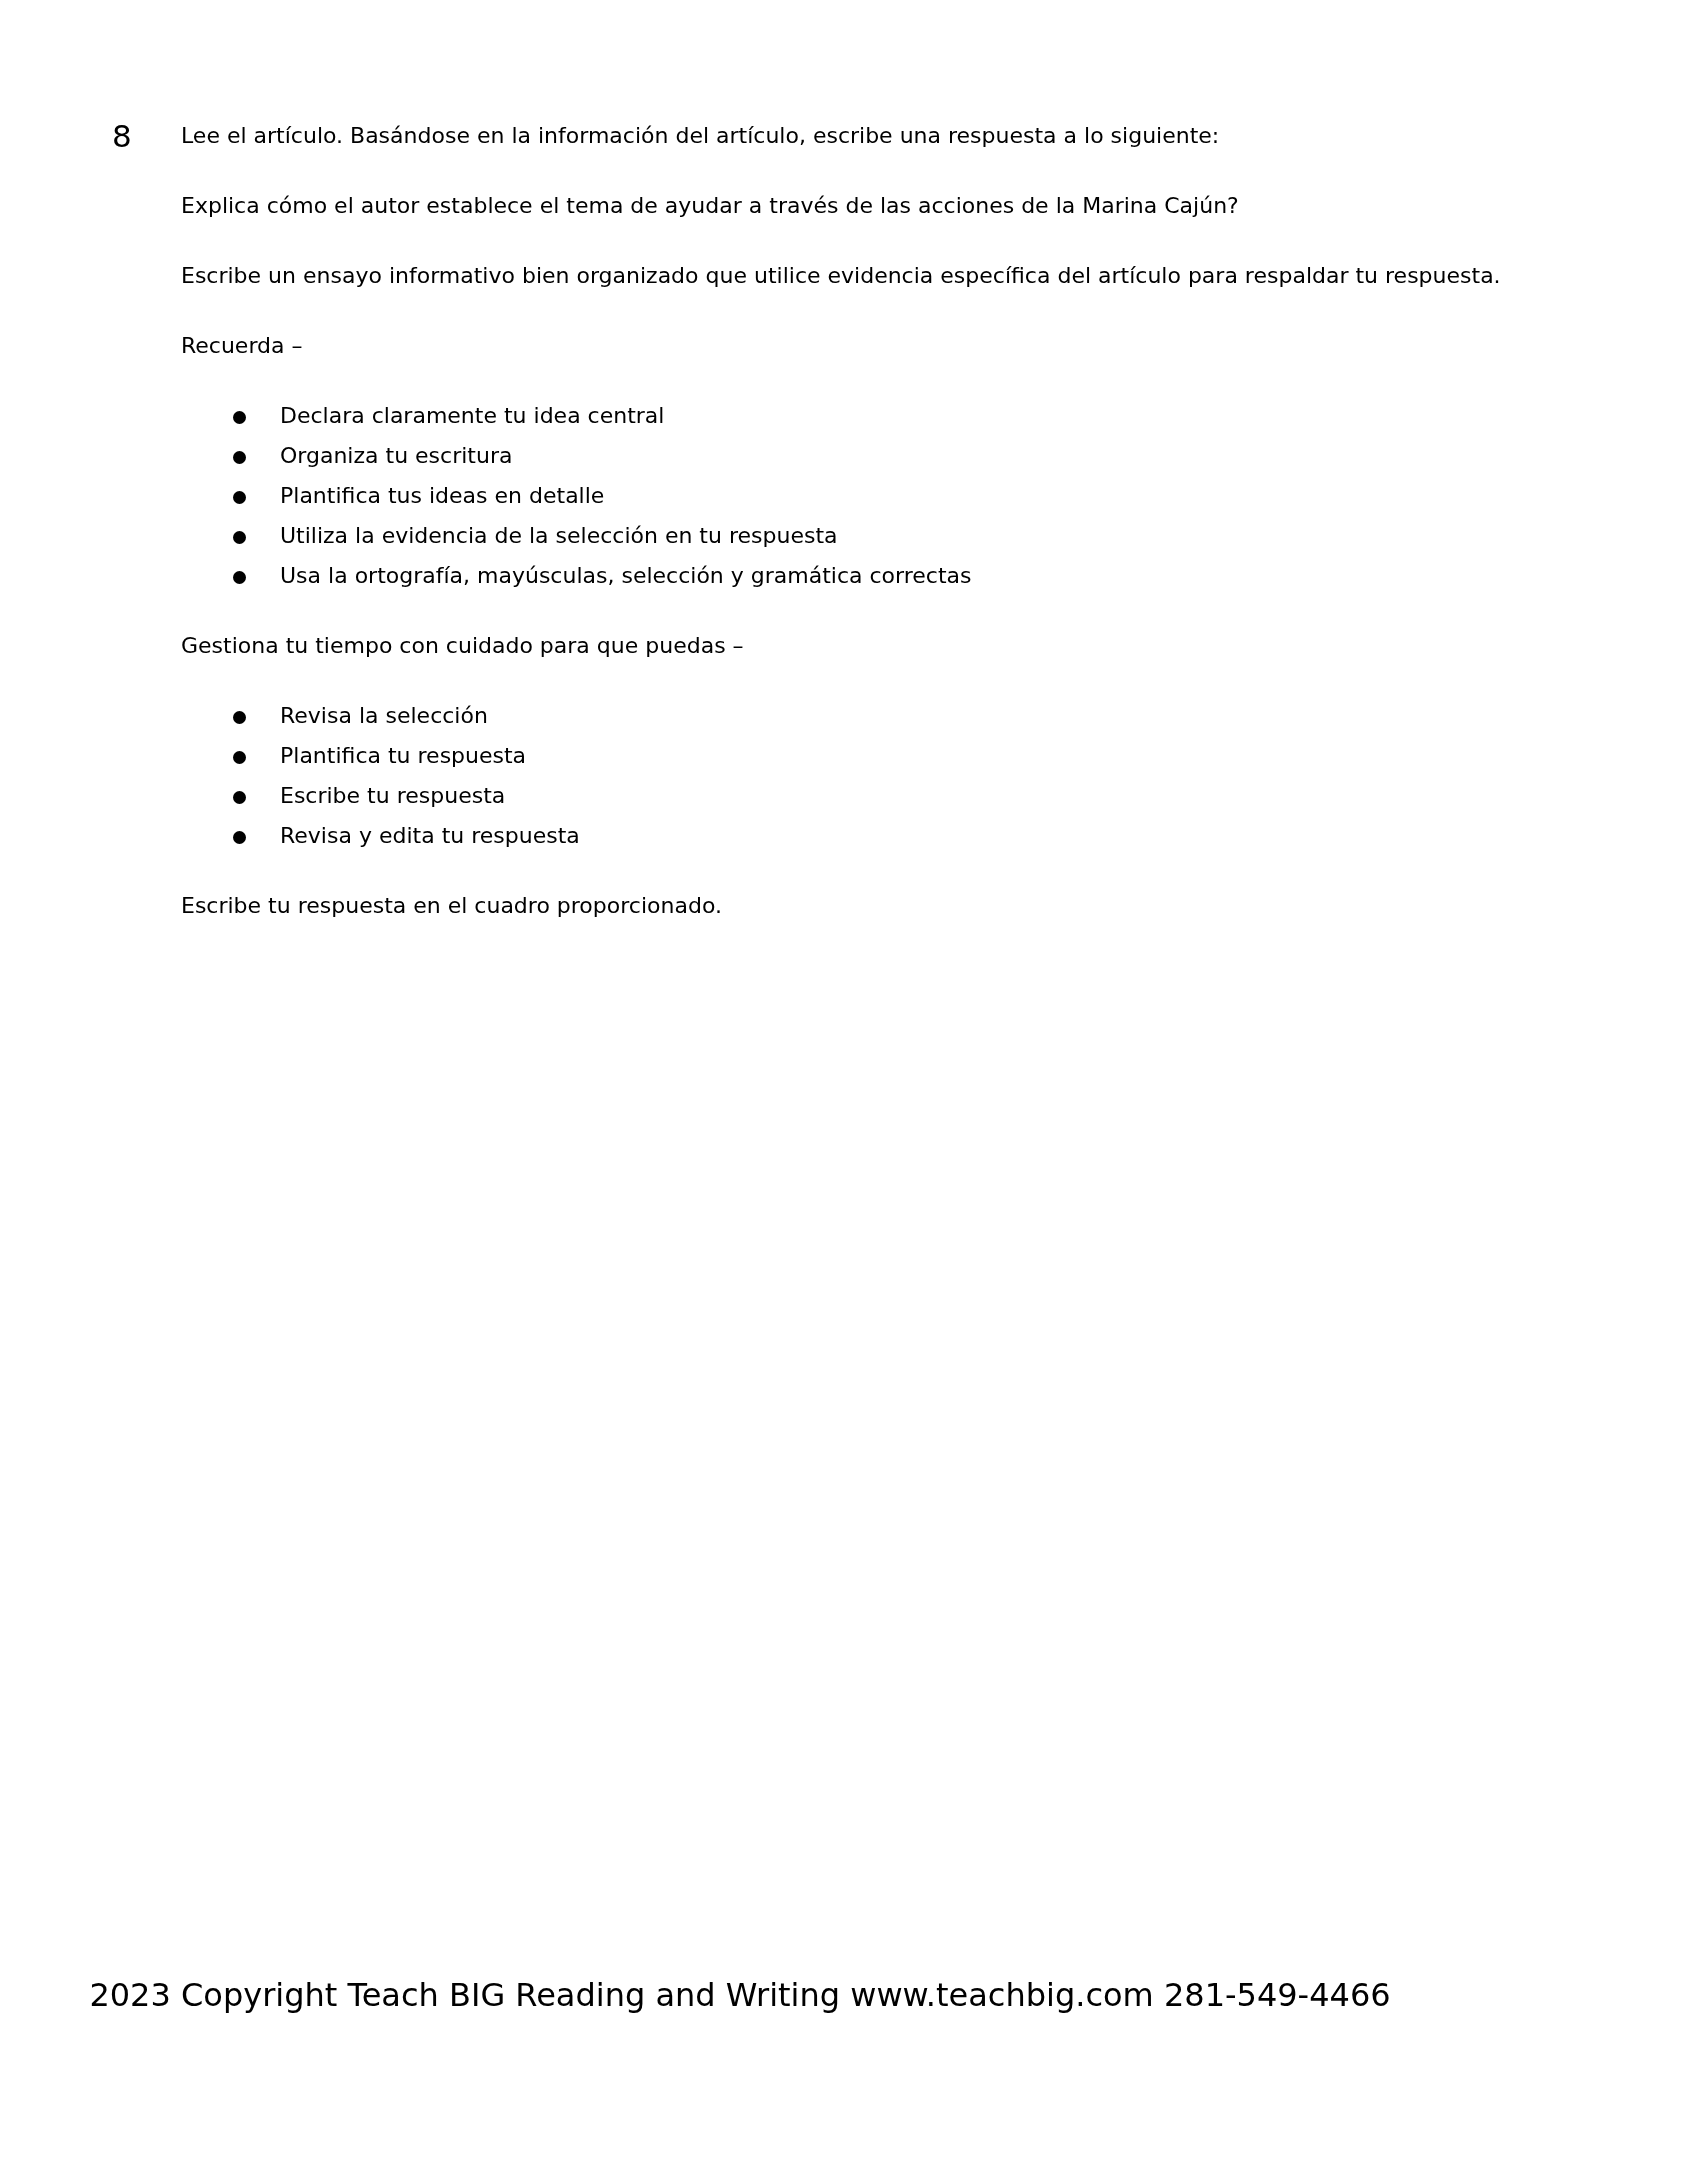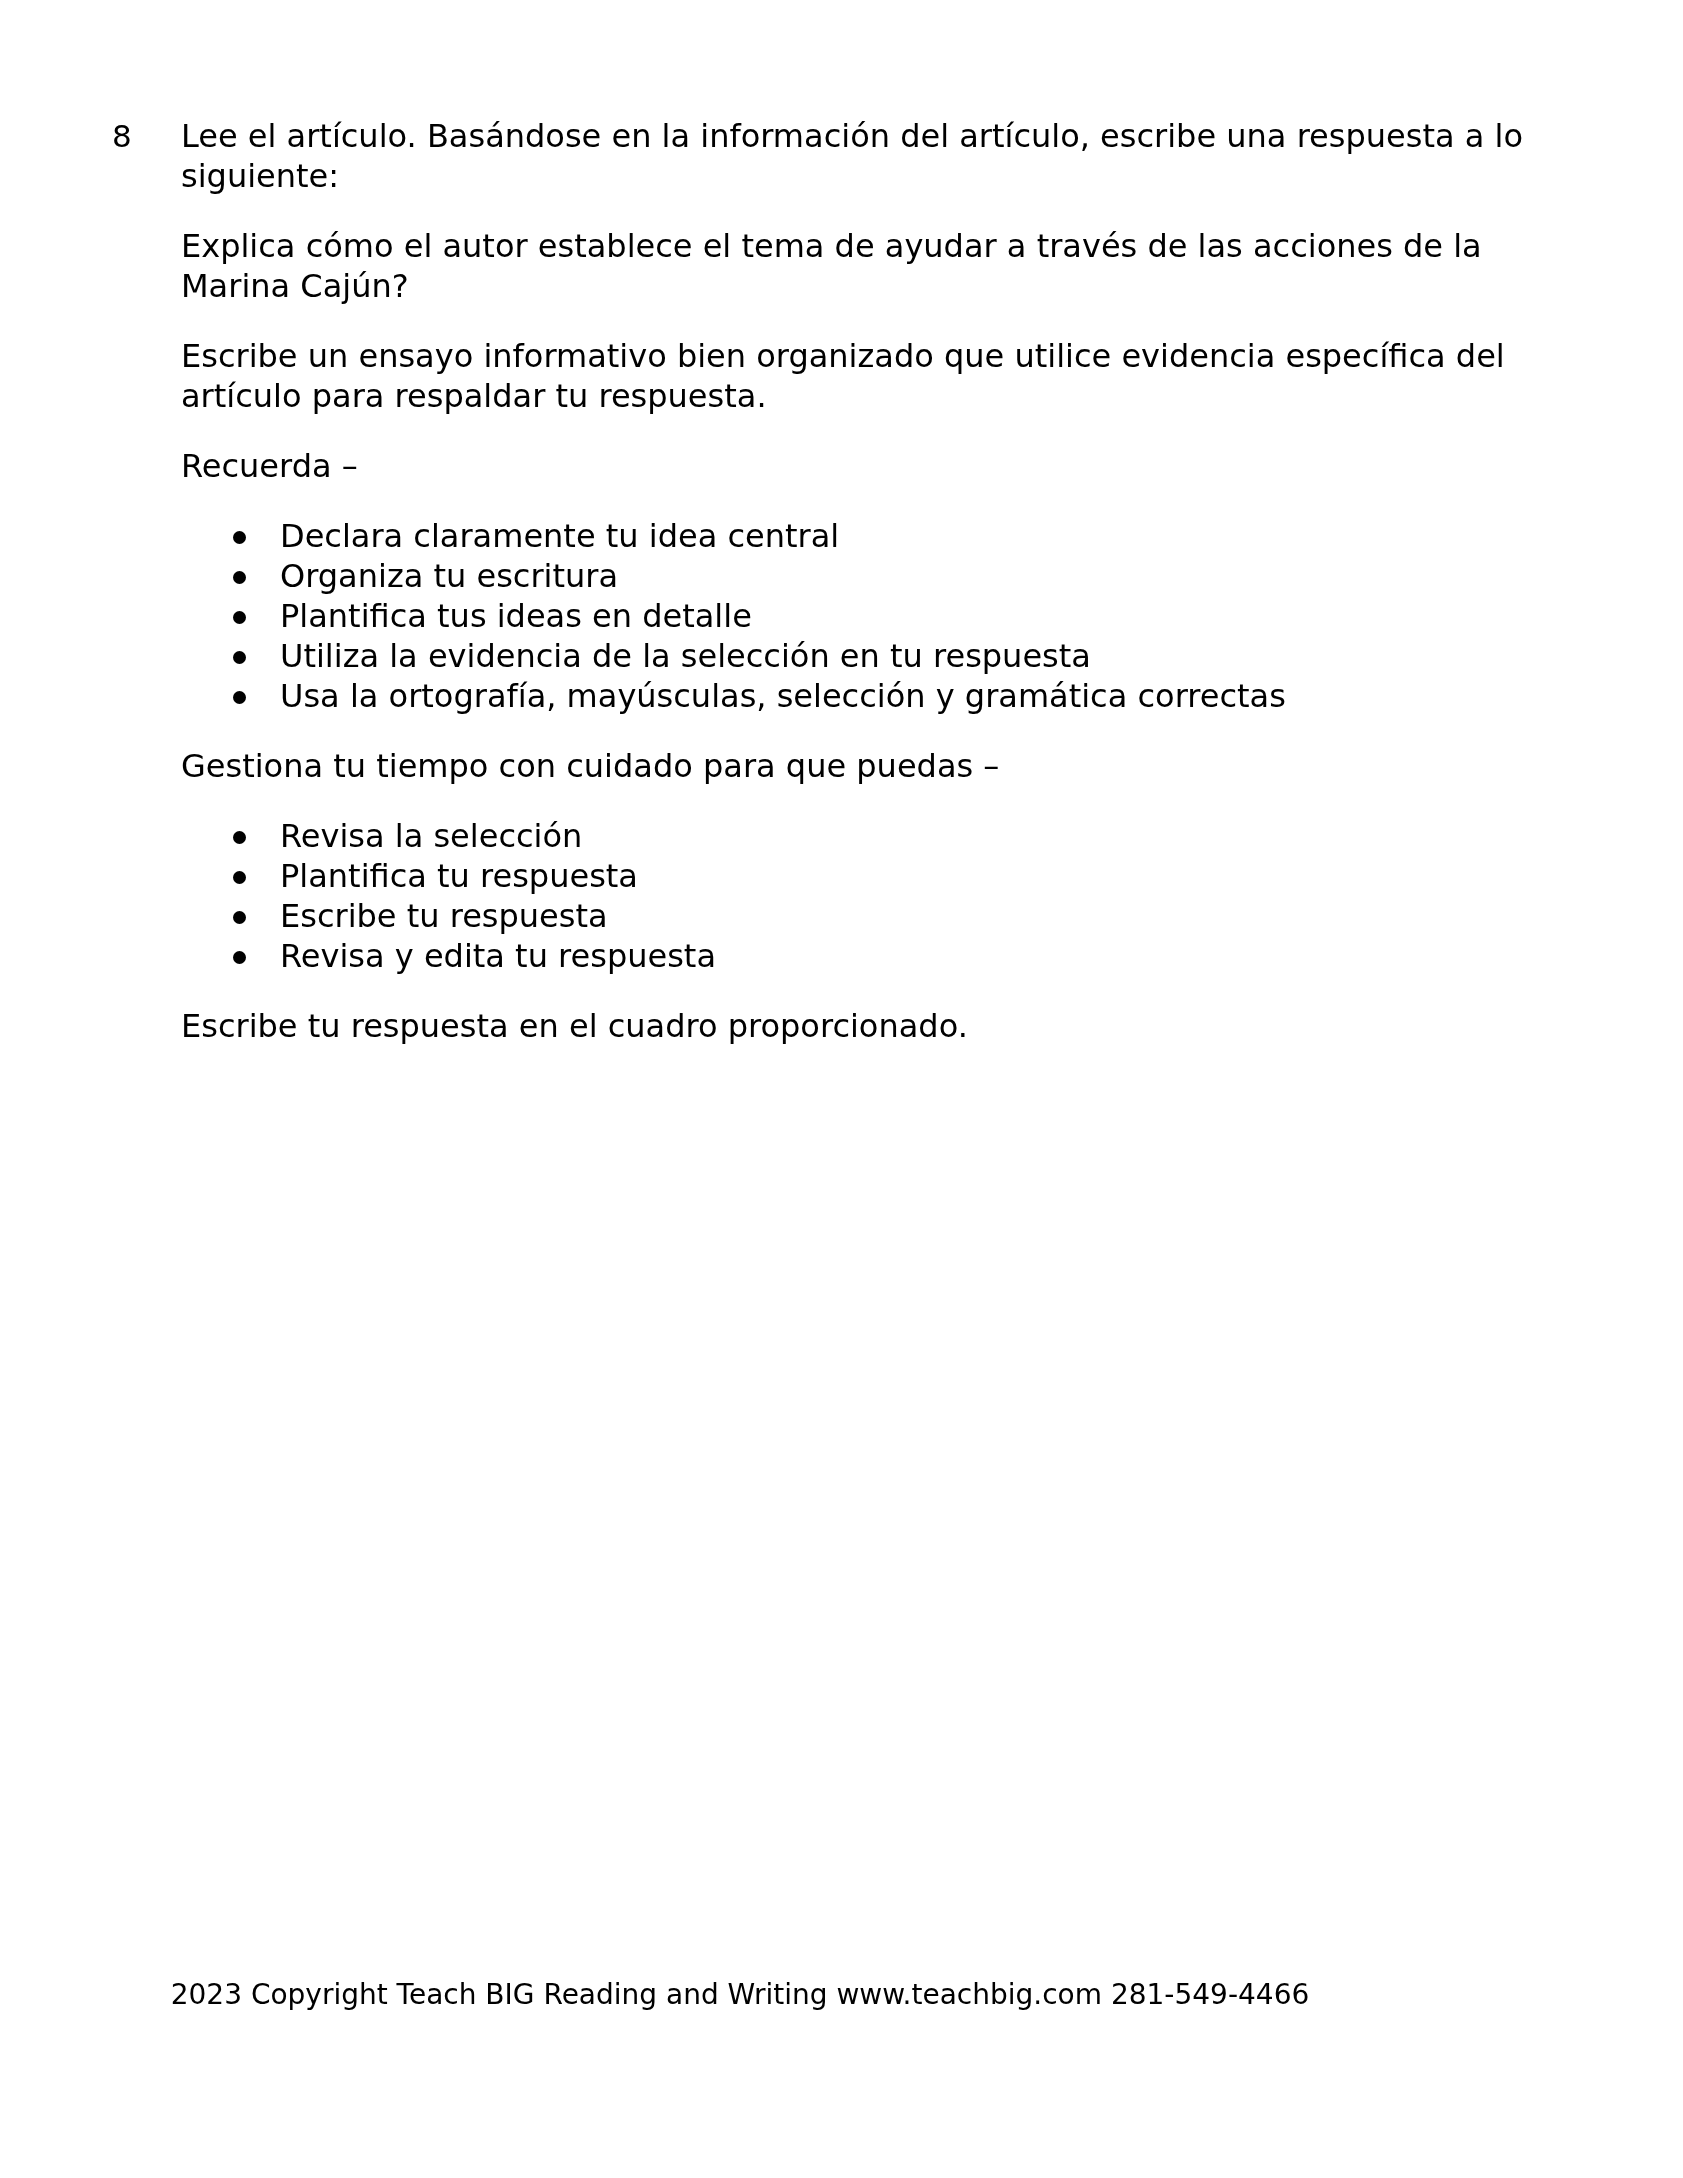--- a/index.html
+++ b/index.html
@@ -1,24 +1,24 @@
 <!DOCTYPE html>
 <html><head>
 <meta charset="utf-8">
 <style>
   html, body { margin: 0; padding: 0; background: #ffffff; }
   body { width: 1683px; height: 2178px; position: relative; overflow: hidden;
          font-family: "DejaVu Sans", sans-serif; color: #000; }
   .qnum { position: absolute; left: 112px; top: 116px; font-size: 31px; line-height: 40px; }
-  .content { position: absolute; left: 181px; top: 116px; width: 1366px; font-size: 32px; line-height: 40px; }
+  .content { position: absolute; left: 181px; top: 116px; width: 1366px; font-size: 22px; line-height: 40px; }
   .content p { margin: 0 0 30px 0; }
   ul.bullets { list-style: none; margin: 8px 0 30px 0; padding: 0; }
   ul.bullets li { position: relative; padding-left: 99px; line-height: 40px; }
   ul.bullets li .dot { position: absolute; left: 52px; top: 15px; width: 13px; height: 13px; border-radius: 50%; background: #000; }
-  .footer { position: absolute; left: 0; width: 1480px; top: 1977px; text-align: center; font-size: 28px; line-height: 36px; }
+  .footer { position: absolute; left: 0; width: 1480px; top: 1977px; text-align: center; font-size: 32px; line-height: 36px; }
 </style>
 </head>
 <body>
 
 <div class="qnum">8</div>
 
 <div class="content">
   <p>Lee el artículo. Basándose en la información del artículo, escribe una respuesta a lo siguiente:</p>
   <p>Explica cómo el autor establece el tema de ayudar a través de las acciones de la Marina Cajún?</p>
   <p>Escribe un ensayo informativo bien organizado que utilice evidencia específica del artículo para respaldar tu respuesta.</p>

